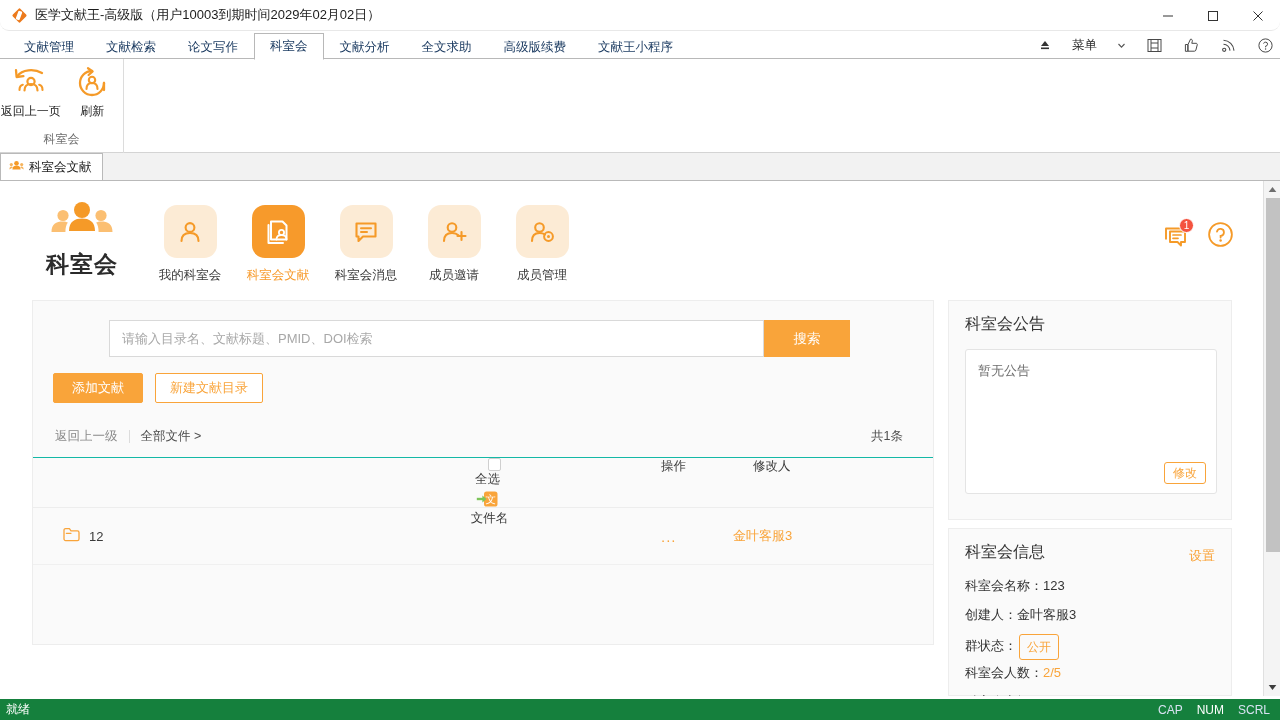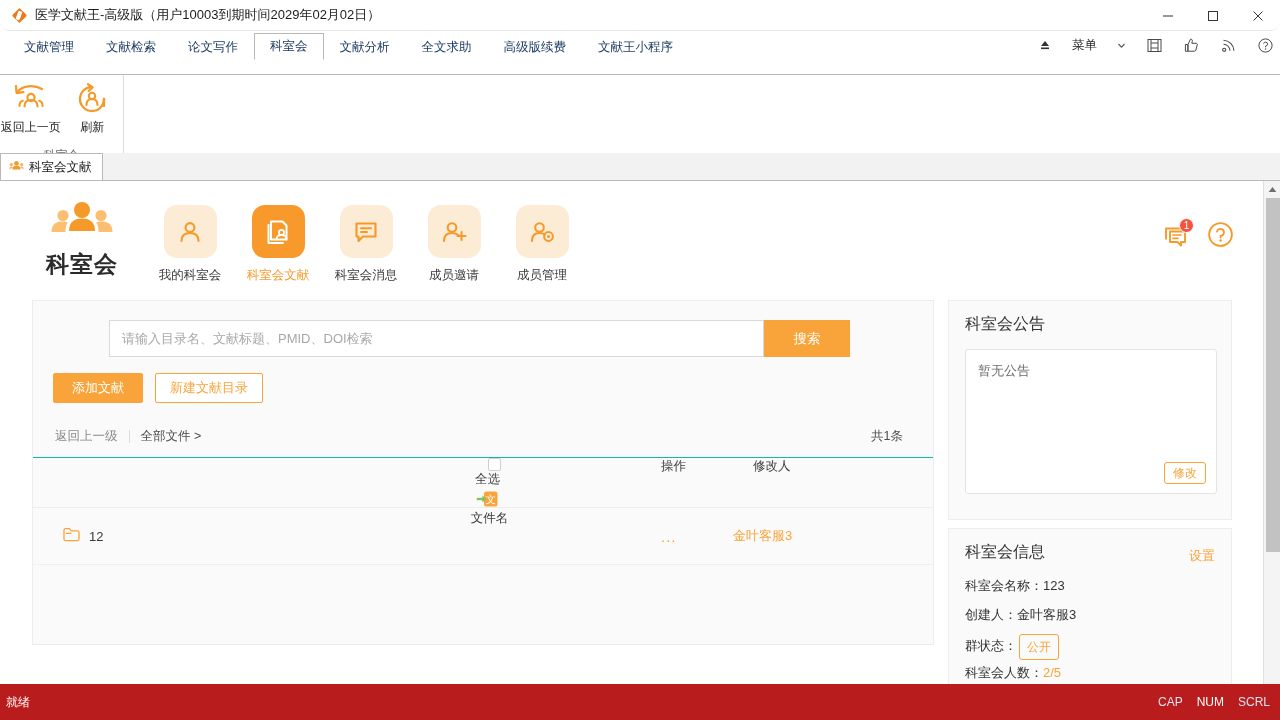--- a/index.html
+++ b/index.html
@@ -55,21 +55,21 @@
   .ribbon-right {
     position:absolute; right:6px; top:31px; height:28px;
     display:flex; align-items:center; gap:20px;
   }
   .ribbon-right .ri { color:#4a4a4a; display:flex; align-items:center; }
   .ribbon-right .menu-lbl { font-size:12.5px; color:#2a2a2a; }
 
   
   .ribbon-body {
     position:absolute; top:58px; left:0; width:1280px; height:95px;
-    background:#ffffff; border-top:1px solid #b8b8b8; border-bottom:1px solid #d4d4d4;margin-top:16px;
+    background:#ffffff; border-top:1px solid #b8b8b8; border-bottom:1px solid #d4d4d4;
   }
   .rgroup {
     position:absolute; left:0; top:0; width:124px; height:94px;
     border-right:1px solid #dcdcdc;
   }
   .rg-items { display:flex; padding-top:6px; }
   .rg-item {
     width:62px; display:flex; flex-direction:column; align-items:center; gap:2px;
   }
   .rg-icon { height:36px; display:flex; align-items:center; justify-content:center; }
@@ -218,22 +218,22 @@
   }
   .vs-arrow {
     width:17px; height:17px; display:flex; align-items:center; justify-content:center;
   }
   .vs-thumb {
     position:absolute; left:2px; top:17px; width:14px; height:354px; background:#c2c2c2;
   }
 
   
   .statusbar {
-    position:absolute; bottom:0; left:0; width:1280px; height:36px;
-    background:#b91c1c; display:flex; align-items:center;
+    position:absolute; bottom:0; left:0; width:1280px; height:21px;
+    background:#15803d; display:flex; align-items:center;
   }
   .status-left { margin-left:6px; font-size:12px; color:#ffffff; }
   .status-right { position:absolute; right:10px; display:flex; gap:14px; }
   .status-right span { font-size:12px; color:#d8e2f2; }
   .status-right span.on { color:#ffffff; }
 </style>
 </head>
 <body>
 
 <div class="app">

